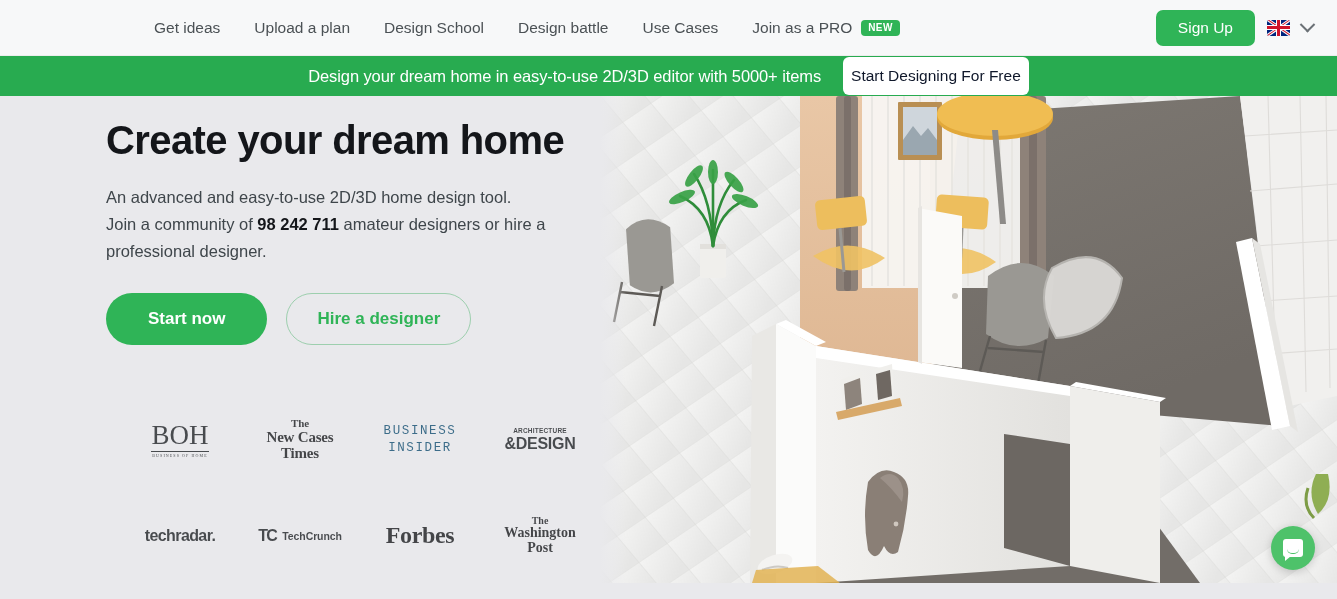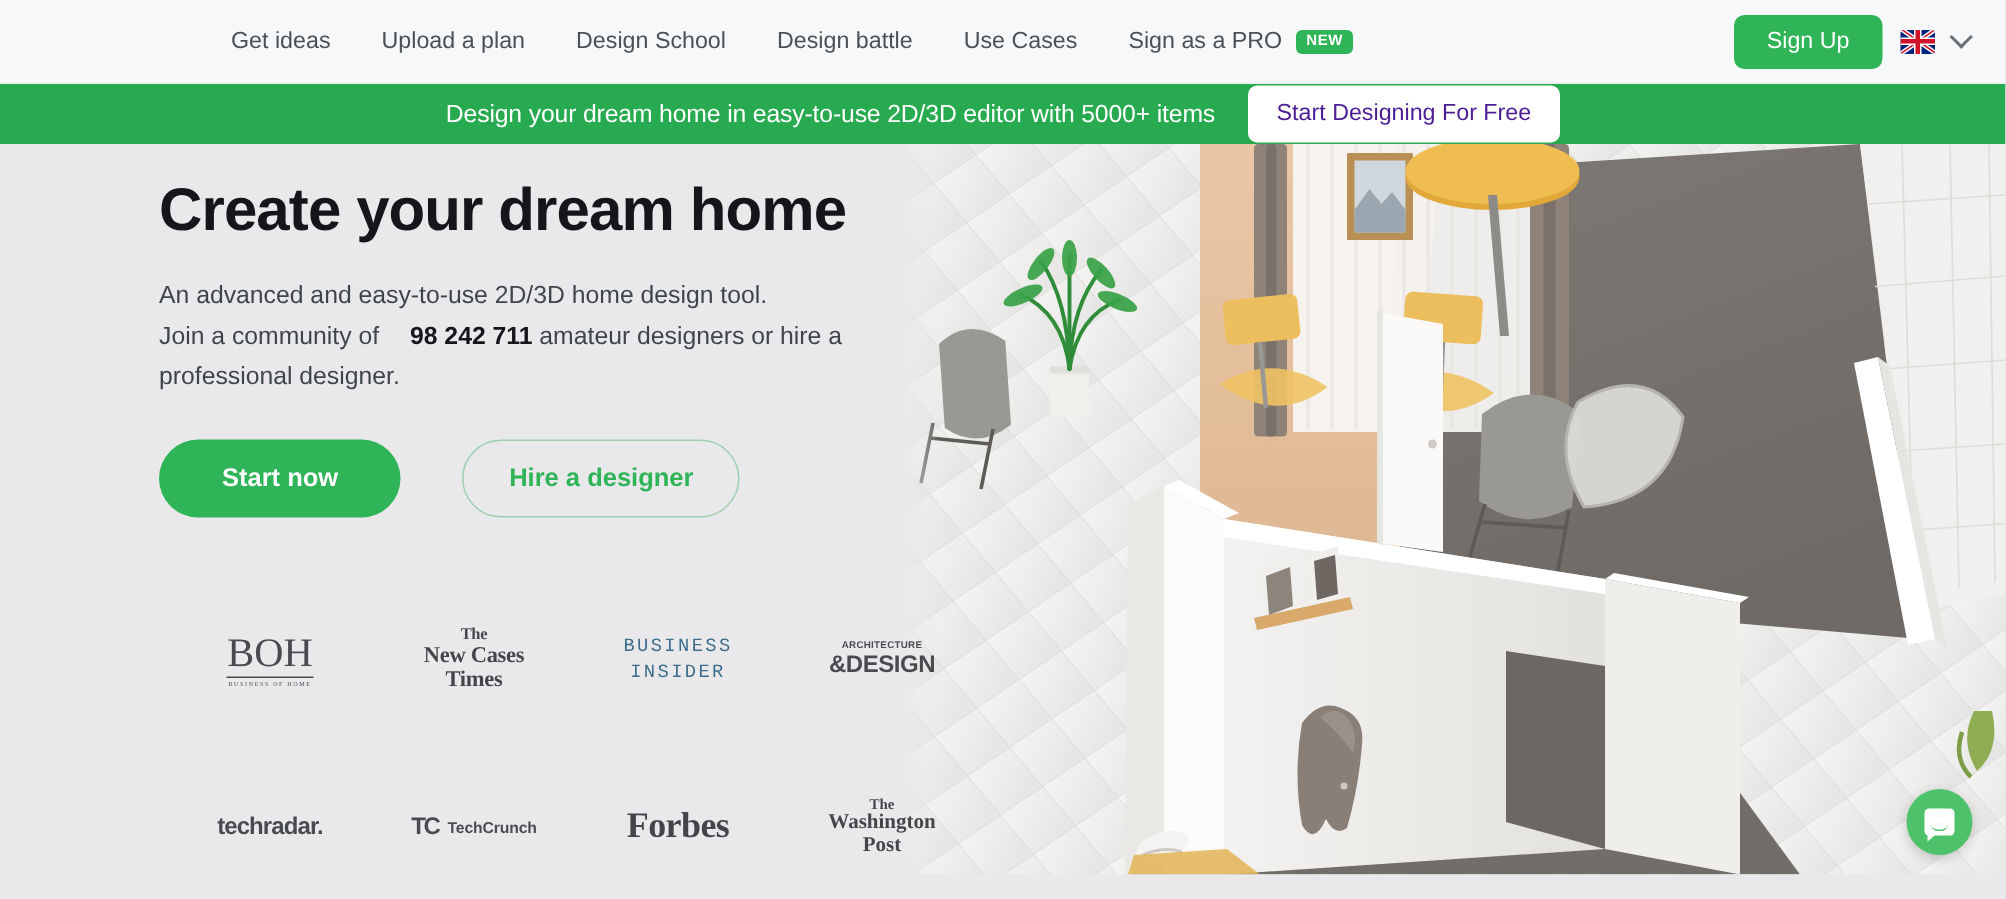--- a/index.html
+++ b/index.html
@@ -189,25 +189,25 @@
     justify-content: center;
     gap: 22px;
   }
   .promo-text {
     color: #ffffff;
     font-size: 16.5px;
     letter-spacing: -0.1px;
   }
   .promo-btn {
     background: #ffffff;
-    color: #4c1d95;
+    color: #0f172a;
     font-size: 15.5px;
     border: none;
     border-radius: 6px;
-    padding: 10px 19px;
+    padding: 10px 8px;
     cursor: pointer;
     font-family: inherit;
     white-space: nowrap;
   }
 
   
   .hero {
     position: relative;
     height: 487px;
     background: #e9e9ec;
@@ -227,27 +227,27 @@
     color: #14161a;
     letter-spacing: -0.6px;
     line-height: 1.18;
   }
   .hero-sub {
     margin-top: 20px;
     font-size: 16.5px;
     line-height: 1.63;
     color: #3f464b;
   }
-  .hero-sub b { font-weight: 700; color: #14161a; margin-left: 16px; }
+  .hero-sub b { font-weight: 700; color: #14161a; }
 
   .hero-ctas {
     margin-top: 28px;
     display: flex;
     align-items: center;
-    gap: 41px;
+    gap: 19px;
   }
   .btn-primary {
     background: #2fb457;
     color: #ffffff;
     font-size: 17px;
     font-weight: 700;
     border: none;
     border-radius: 28px;
     padding: 16px 42px;
     cursor: pointer;
@@ -268,21 +268,20 @@
   
   .press {
     position: relative;
     z-index: 5;
     margin-top: 47px;
     padding-left: 120px;
     display: grid;
     grid-template-columns: 120px 120px 120px 120px;
     grid-template-rows: 96px 96px;
     align-items: center;
-    gap: 16px;
   }
   .press-cell {
     display: flex;
     align-items: center;
     justify-content: center;
     height: 60px;
     opacity: .78;
   }
 
   .lg-boh { text-align: center; color: #1c1f23; }
@@ -417,21 +416,21 @@
 
 
   <nav class="nav-links">
     <a class="nav-link">Get ideas</a>
     <a class="nav-link">Upload a plan</a>
     <a class="nav-link">Design School</a>
     <a class="nav-link">Design battle</a>
     <a class="nav-link">Use Cases</a>
 
     <span class="pro-wrap">
-      <a class="nav-link">Sign as a PRO</a>
+      <a class="nav-link">Join as a PRO</a>
       <span class="badge-new">NEW</span>
     </span>
   </nav>
 
   <div class="nav-right">
     <button class="signup-btn">Sign Up</button>
 
     <div class="lang-picker">
       <span class="flag">
         <span class="d1"></span>

